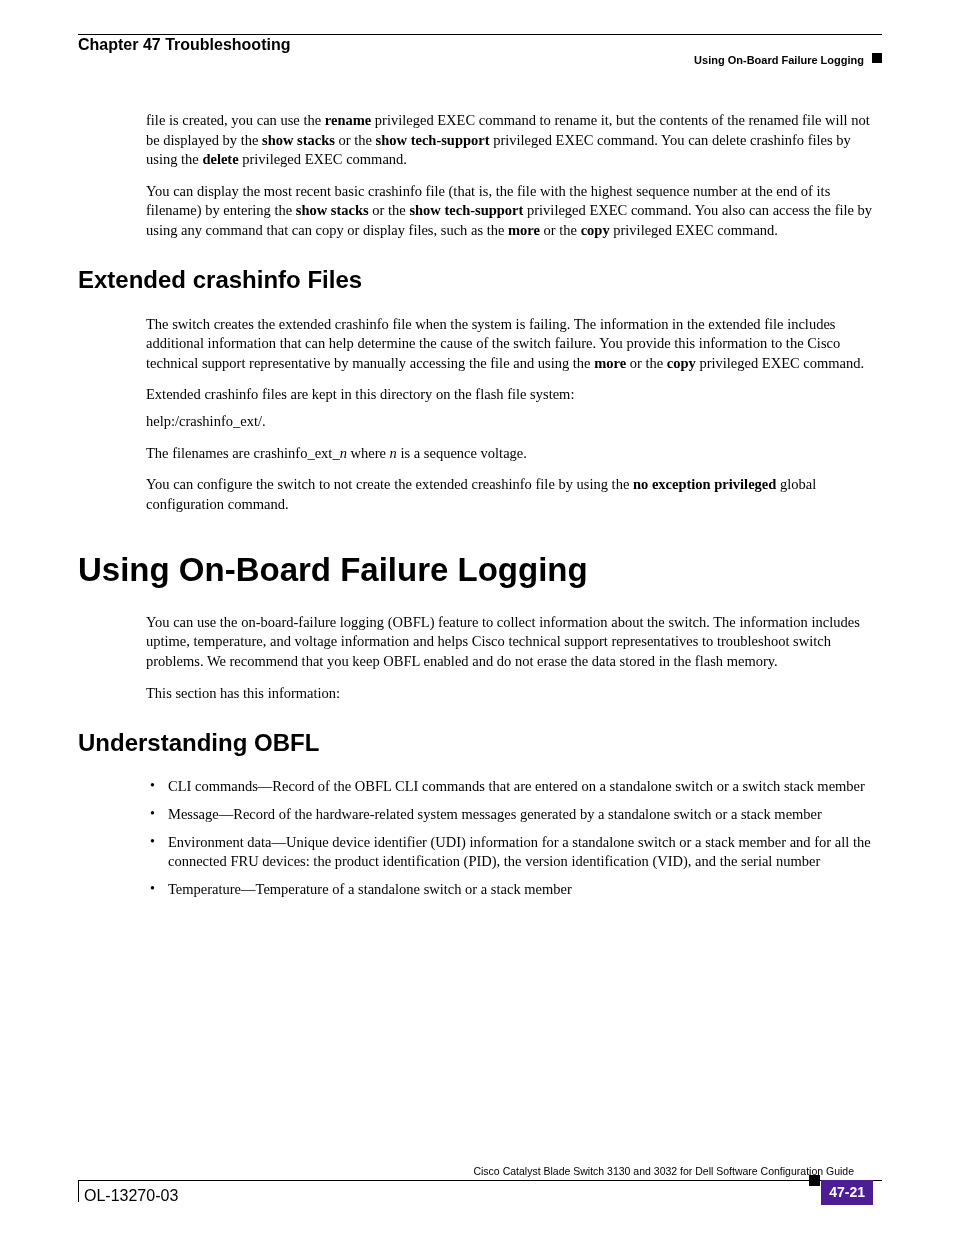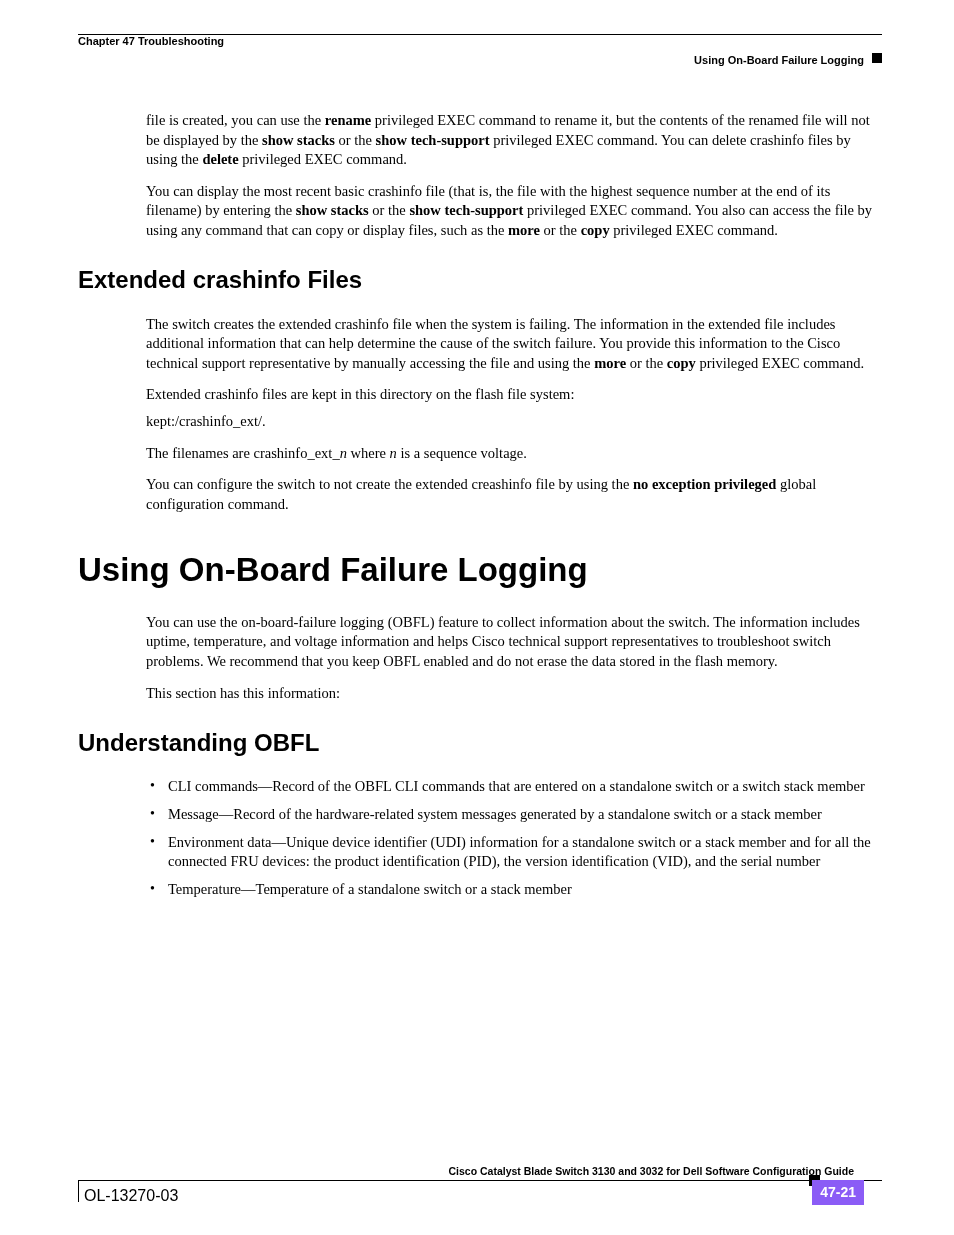--- a/index.html
+++ b/index.html
@@ -19,21 +19,21 @@
     padding: 34px 72px 60px 78px;
   }
   .header {
     position: relative;
     height: 36px;
     border-top: 1px solid #000;
   }
   .header-top-left {
     font-family: Arial, Helvetica, sans-serif;
     font-weight: bold;
-    font-size: 11px;
+    font-size: 16px;
     position: absolute;
     left: 0;
     top: -1px;
   }
   .header-square {
     position: absolute;
     right: 0;
     top: 18px;
     width: 10px;
     height: 10px;
@@ -95,21 +95,21 @@
   }
   .footer {
     position: absolute;
     left: 78px;
     right: 72px;
     bottom: 32px;
   }
   .footer-title {
     font-family: Arial, Helvetica, sans-serif;
     font-size: 10.5px;
-    font-weight: bold;
+    font-weight: normal;
     text-align: right;
     margin-bottom: 2px;
     padding-right: 28px;
   }
   .footer-line-wrap {
     position: relative;
     height: 22px;
     border-top: 1px solid #000;
   }
   .footer-line-wrap::before {
@@ -133,25 +133,25 @@
     font-size: 16px;
     font-weight: normal;
     position: absolute;
     left: 6px;
     top: 4px;
   }
   .page-num {
     font-family: Arial, Helvetica, sans-serif;
     font-weight: bold;
     color: white;
-    background: #8b5cf6;
+    background: #4c1d95;
     font-size: 14px;
     padding: 3px 8px;
     position: absolute;
-    right: 18px;
+    right: 9px;
     top: -1px;
   }
 </style>
 </head>
 <body>
 
 <div class="page">
 
   <div class="header">
     <span class="header-top-left">Chapter 47    Troubleshooting</span>
@@ -166,21 +166,21 @@
 
       <p class="para-block"><span>You can display the most recent basic crashinfo file (that is, the file with the highest sequence number at the end of its filename) by entering the </span><b>show stacks</b><span> or the </span><b>show tech-support</b><span> privileged EXEC command. You also can access the file by using any command that can copy or display files, such as the </span><b>more</b><span> or the </span><b>copy</b><span> privileged EXEC command.</span></p>
     </div>
 
     <h2>Extended crashinfo Files</h2>
 
     <div class="body-indent">
       <p class="para-block"><span>The switch creates the extended crashinfo file when the system is failing. The information in the extended file includes additional information that can help determine the cause of the switch failure. You provide this information to the Cisco technical support representative by manually accessing the file and using the </span><b>more</b><span> or the </span><b>copy</b><span> privileged EXEC command.</span></p>
 
       <p>Extended crashinfo files are kept in this directory on the flash file system:</p>
-      <p style="margin-bottom:12px;">kept:/crashinfo_ext/.</p>
+      <p style="margin-bottom:12px;">help:/crashinfo_ext/.</p>
 
       <p class="para-block"><span>The filenames are crashinfo_ext_</span><i>n</i><span> where </span><i>n</i><span> is a sequence voltage.</span></p>
 
       <p class="para-block"><span>You can configure the switch to not create the extended creashinfo file by using the </span><b>no exception privileged</b><span> global configuration command.</span></p>
     </div>
 
     <h1>Using On-Board Failure Logging</h1>
 
     <div class="body-indent">
       <p class="para-block">You can use the on-board-failure logging (OBFL) feature to collect information about the switch. The information includes uptime, temperature, and voltage information and helps Cisco technical support representatives to troubleshoot switch problems. We recommend that you keep OBFL enabled and do not erase the data stored in the flash memory.</p>

